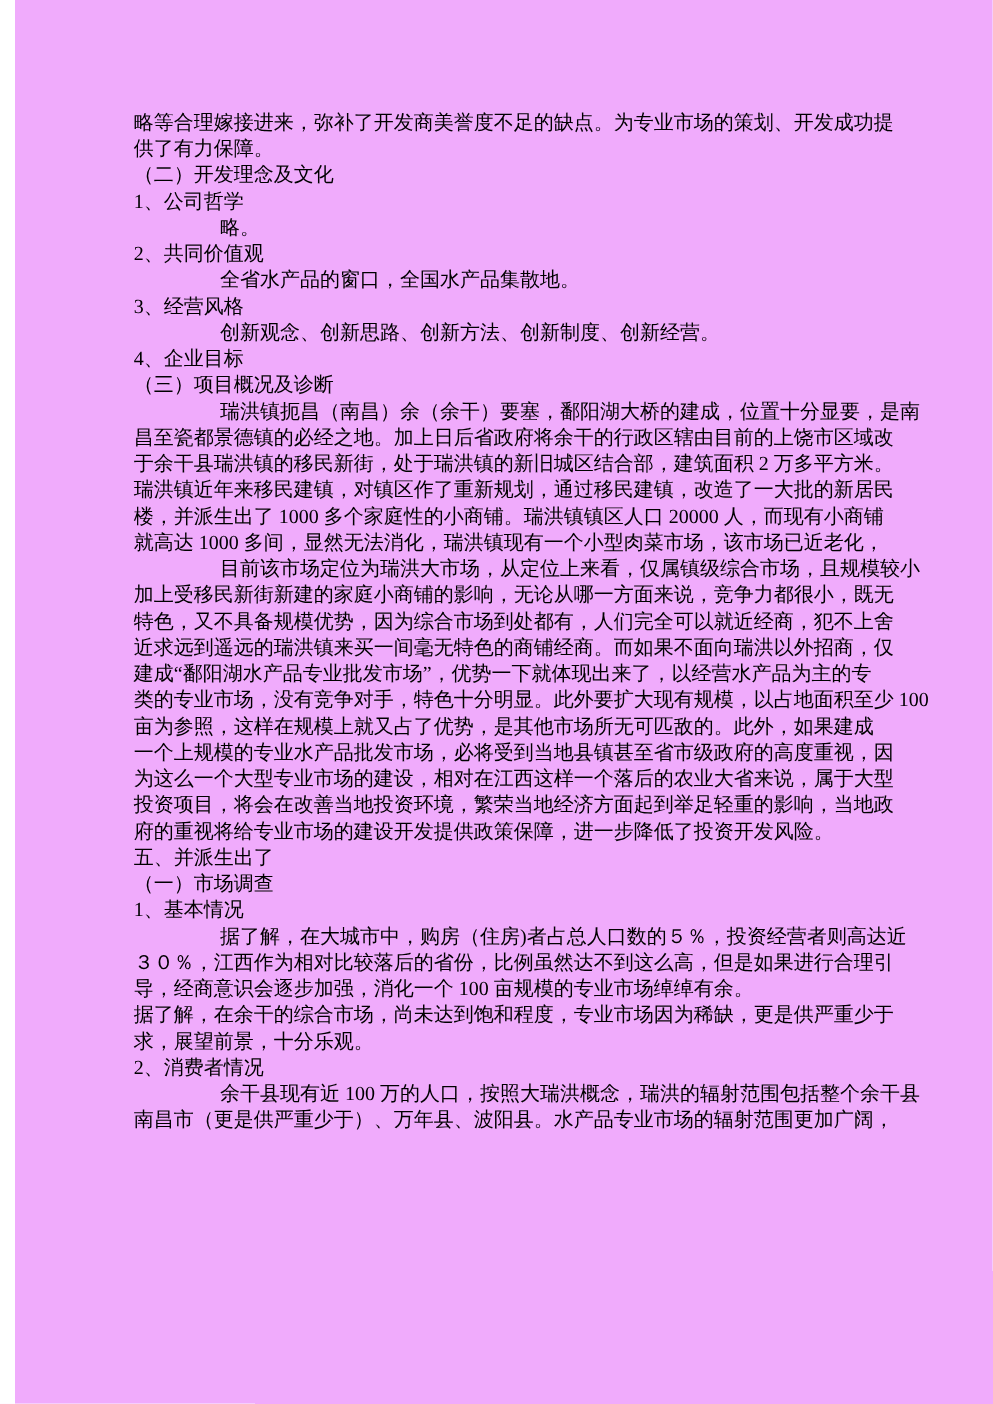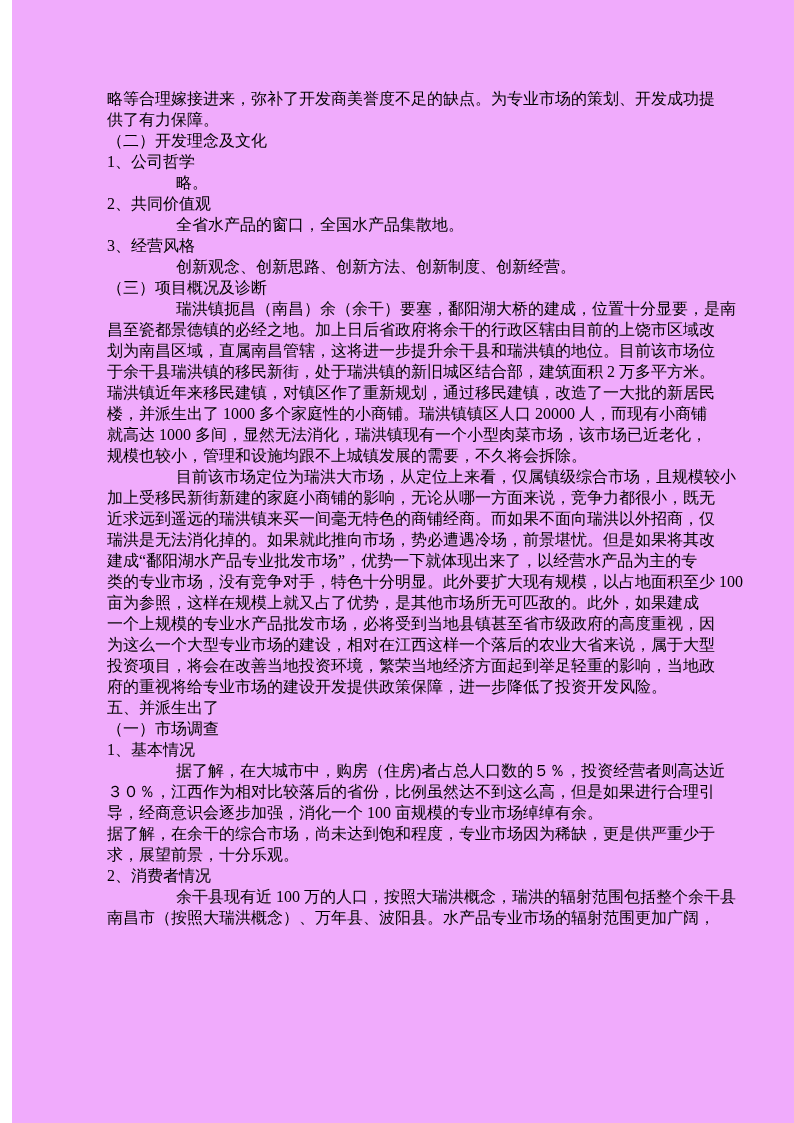--- a/index.html
+++ b/index.html
@@ -48,45 +48,44 @@
   <div class="doc-body" style="color: rgb(0, 0, 0);">
       <div class="line">略等合理嫁接进来，弥补了开发商美誉度不足的缺点。为专业市场的策划、开发成功提</div>
       <div class="line">供了有力保障。</div>
       <div class="line">（二）开发理念及文化</div>
       <div class="line">1、公司哲学</div>
       <div class="line indent">略。</div>
       <div class="line">2、共同价值观</div>
       <div class="line indent">全省水产品的窗口，全国水产品集散地。</div>
       <div class="line">3、经营风格</div>
       <div class="line indent">创新观念、创新思路、创新方法、创新制度、创新经营。</div>
+      <div class="line">4、企业目标</div>
       <div class="line">（三）项目概况及诊断</div>
       <div class="line indent">瑞洪镇扼昌（南昌）余（余干）要塞，鄱阳湖大桥的建成，位置十分显要，是南</div>
       <div class="line">昌至瓷都景德镇的必经之地。加上日后省政府将余干的行政区辖由目前的上饶市区域改</div>
-      <div class="line">划为南昌区域，直属南昌管辖，这将进一步提升余干县和瑞洪镇的地位。目前该市场位</div>
       <div class="line">于余干县瑞洪镇的移民新街，处于瑞洪镇的新旧城区结合部，建筑面积 2 万多平方米。</div>
       <div class="line">瑞洪镇近年来移民建镇，对镇区作了重新规划，通过移民建镇，改造了一大批的新居民</div>
       <div class="line">楼，并派生出了 1000 多个家庭性的小商铺。瑞洪镇镇区人口 20000 人，而现有小商铺</div>
       <div class="line">就高达 1000 多间，显然无法消化，瑞洪镇现有一个小型肉菜市场，该市场已近老化，</div>
-      <div class="line">规模也较小，管理和设施均跟不上城镇发展的需要，不久将会拆除。</div>
       <div class="line indent">目前该市场定位为瑞洪大市场，从定位上来看，仅属镇级综合市场，且规模较小</div>
       <div class="line">加上受移民新街新建的家庭小商铺的影响，无论从哪一方面来说，竞争力都很小，既无</div>
+      <div class="line">特色，又不具备规模优势，因为综合市场到处都有，人们完全可以就近经商，犯不上舍</div>
       <div class="line">近求远到遥远的瑞洪镇来买一间毫无特色的商铺经商。而如果不面向瑞洪以外招商，仅</div>
-      <div class="line">瑞洪是无法消化掉的。如果就此推向市场，势必遭遇冷场，前景堪忧。但是如果将其改</div>
       <div class="line">建成“鄱阳湖水产品专业批发市场”，优势一下就体现出来了，以经营水产品为主的专</div>
       <div class="line">类的专业市场，没有竞争对手，特色十分明显。此外要扩大现有规模，以占地面积至少 100</div>
       <div class="line">亩为参照，这样在规模上就又占了优势，是其他市场所无可匹敌的。此外，如果建成</div>
       <div class="line">一个上规模的专业水产品批发市场，必将受到当地县镇甚至省市级政府的高度重视，因</div>
       <div class="line">为这么一个大型专业市场的建设，相对在江西这样一个落后的农业大省来说，属于大型</div>
       <div class="line">投资项目，将会在改善当地投资环境，繁荣当地经济方面起到举足轻重的影响，当地政</div>
       <div class="line">府的重视将给专业市场的建设开发提供政策保障，进一步降低了投资开发风险。</div>
       <div class="line">五、并派生出了</div>
       <div class="line">（一）市场调查</div>
       <div class="line">1、基本情况</div>
       <div class="line indent">据了解，在大城市中，购房（住房)者占总人口数的５％，投资经营者则高达近</div>
       <div class="line">３０％，江西作为相对比较落后的省份，比例虽然达不到这么高，但是如果进行合理引</div>
       <div class="line">导，经商意识会逐步加强，消化一个 100 亩规模的专业市场绰绰有余。</div>
       <div class="line">据了解，在余干的综合市场，尚未达到饱和程度，专业市场因为稀缺，更是供严重少于</div>
       <div class="line">求，展望前景，十分乐观。</div>
       <div class="line">2、消费者情况</div>
       <div class="line indent">余干县现有近 100 万的人口，按照大瑞洪概念，瑞洪的辐射范围包括整个余干县</div>
-      <div class="line">南昌市（按照大瑞洪概念）、万年县、波阳县。水产品专业市场的辐射范围更加广阔，</div>
+      <div class="line">南昌市（更是供严重少于）、万年县、波阳县。水产品专业市场的辐射范围更加广阔，</div>
     </div>
 </div>
 
 </body></html>

